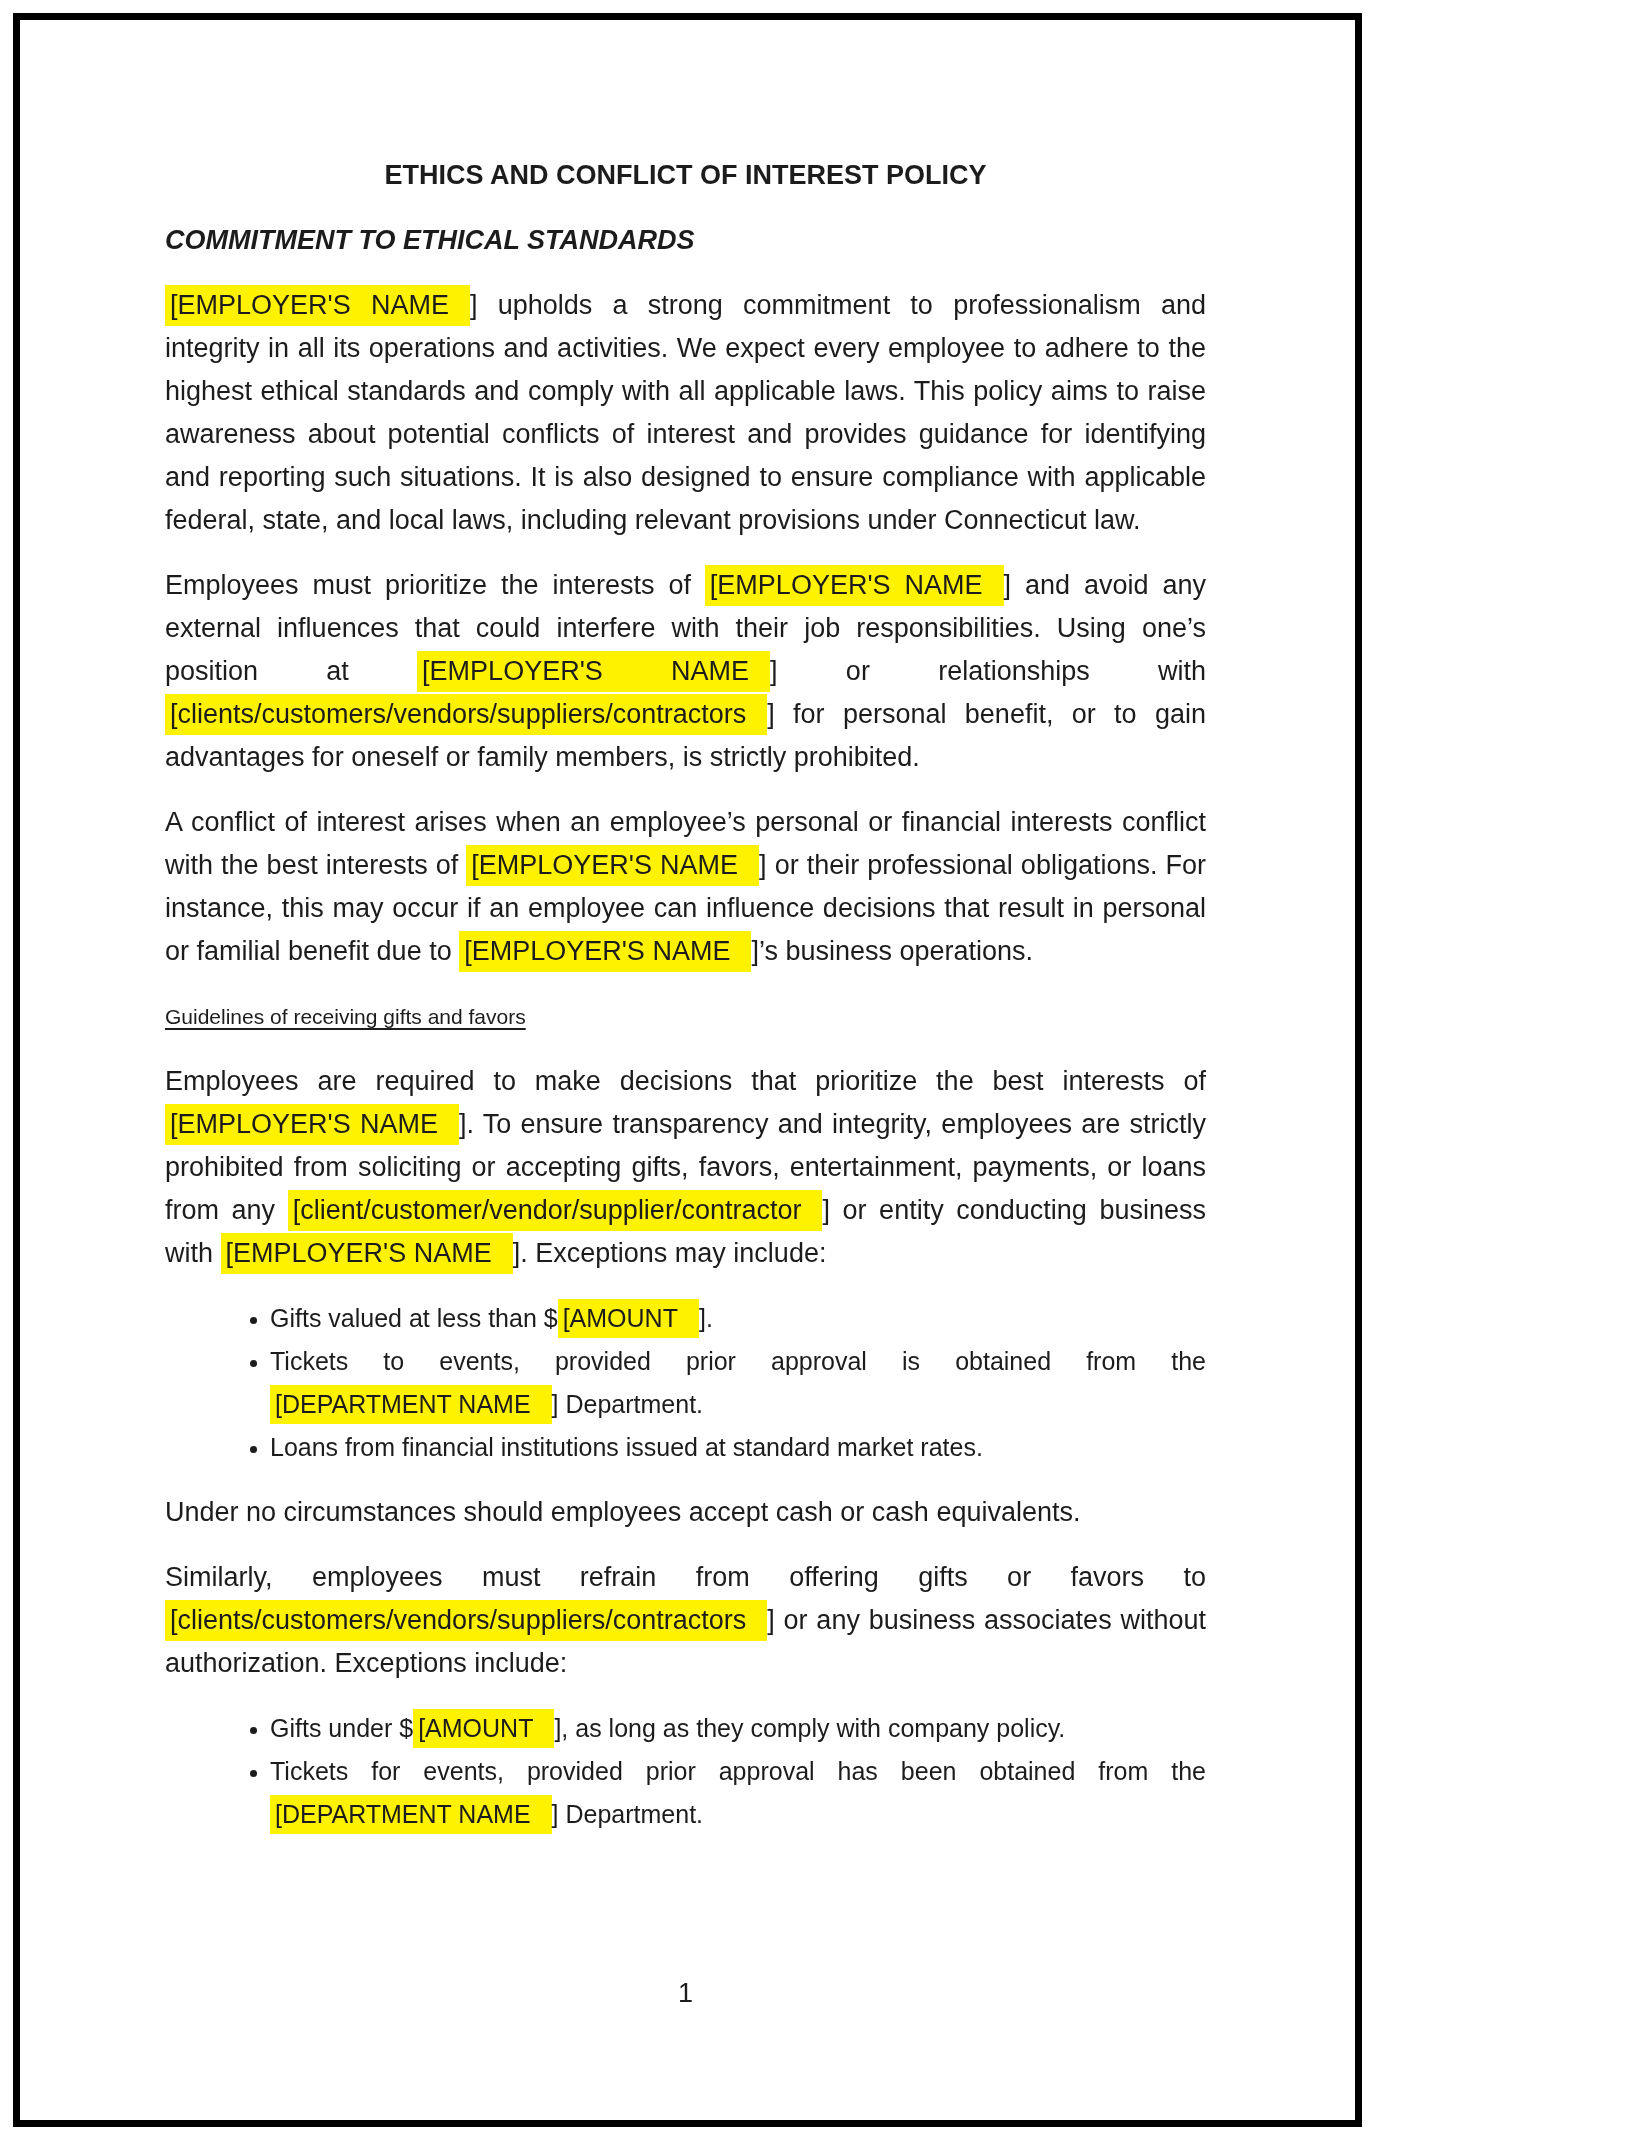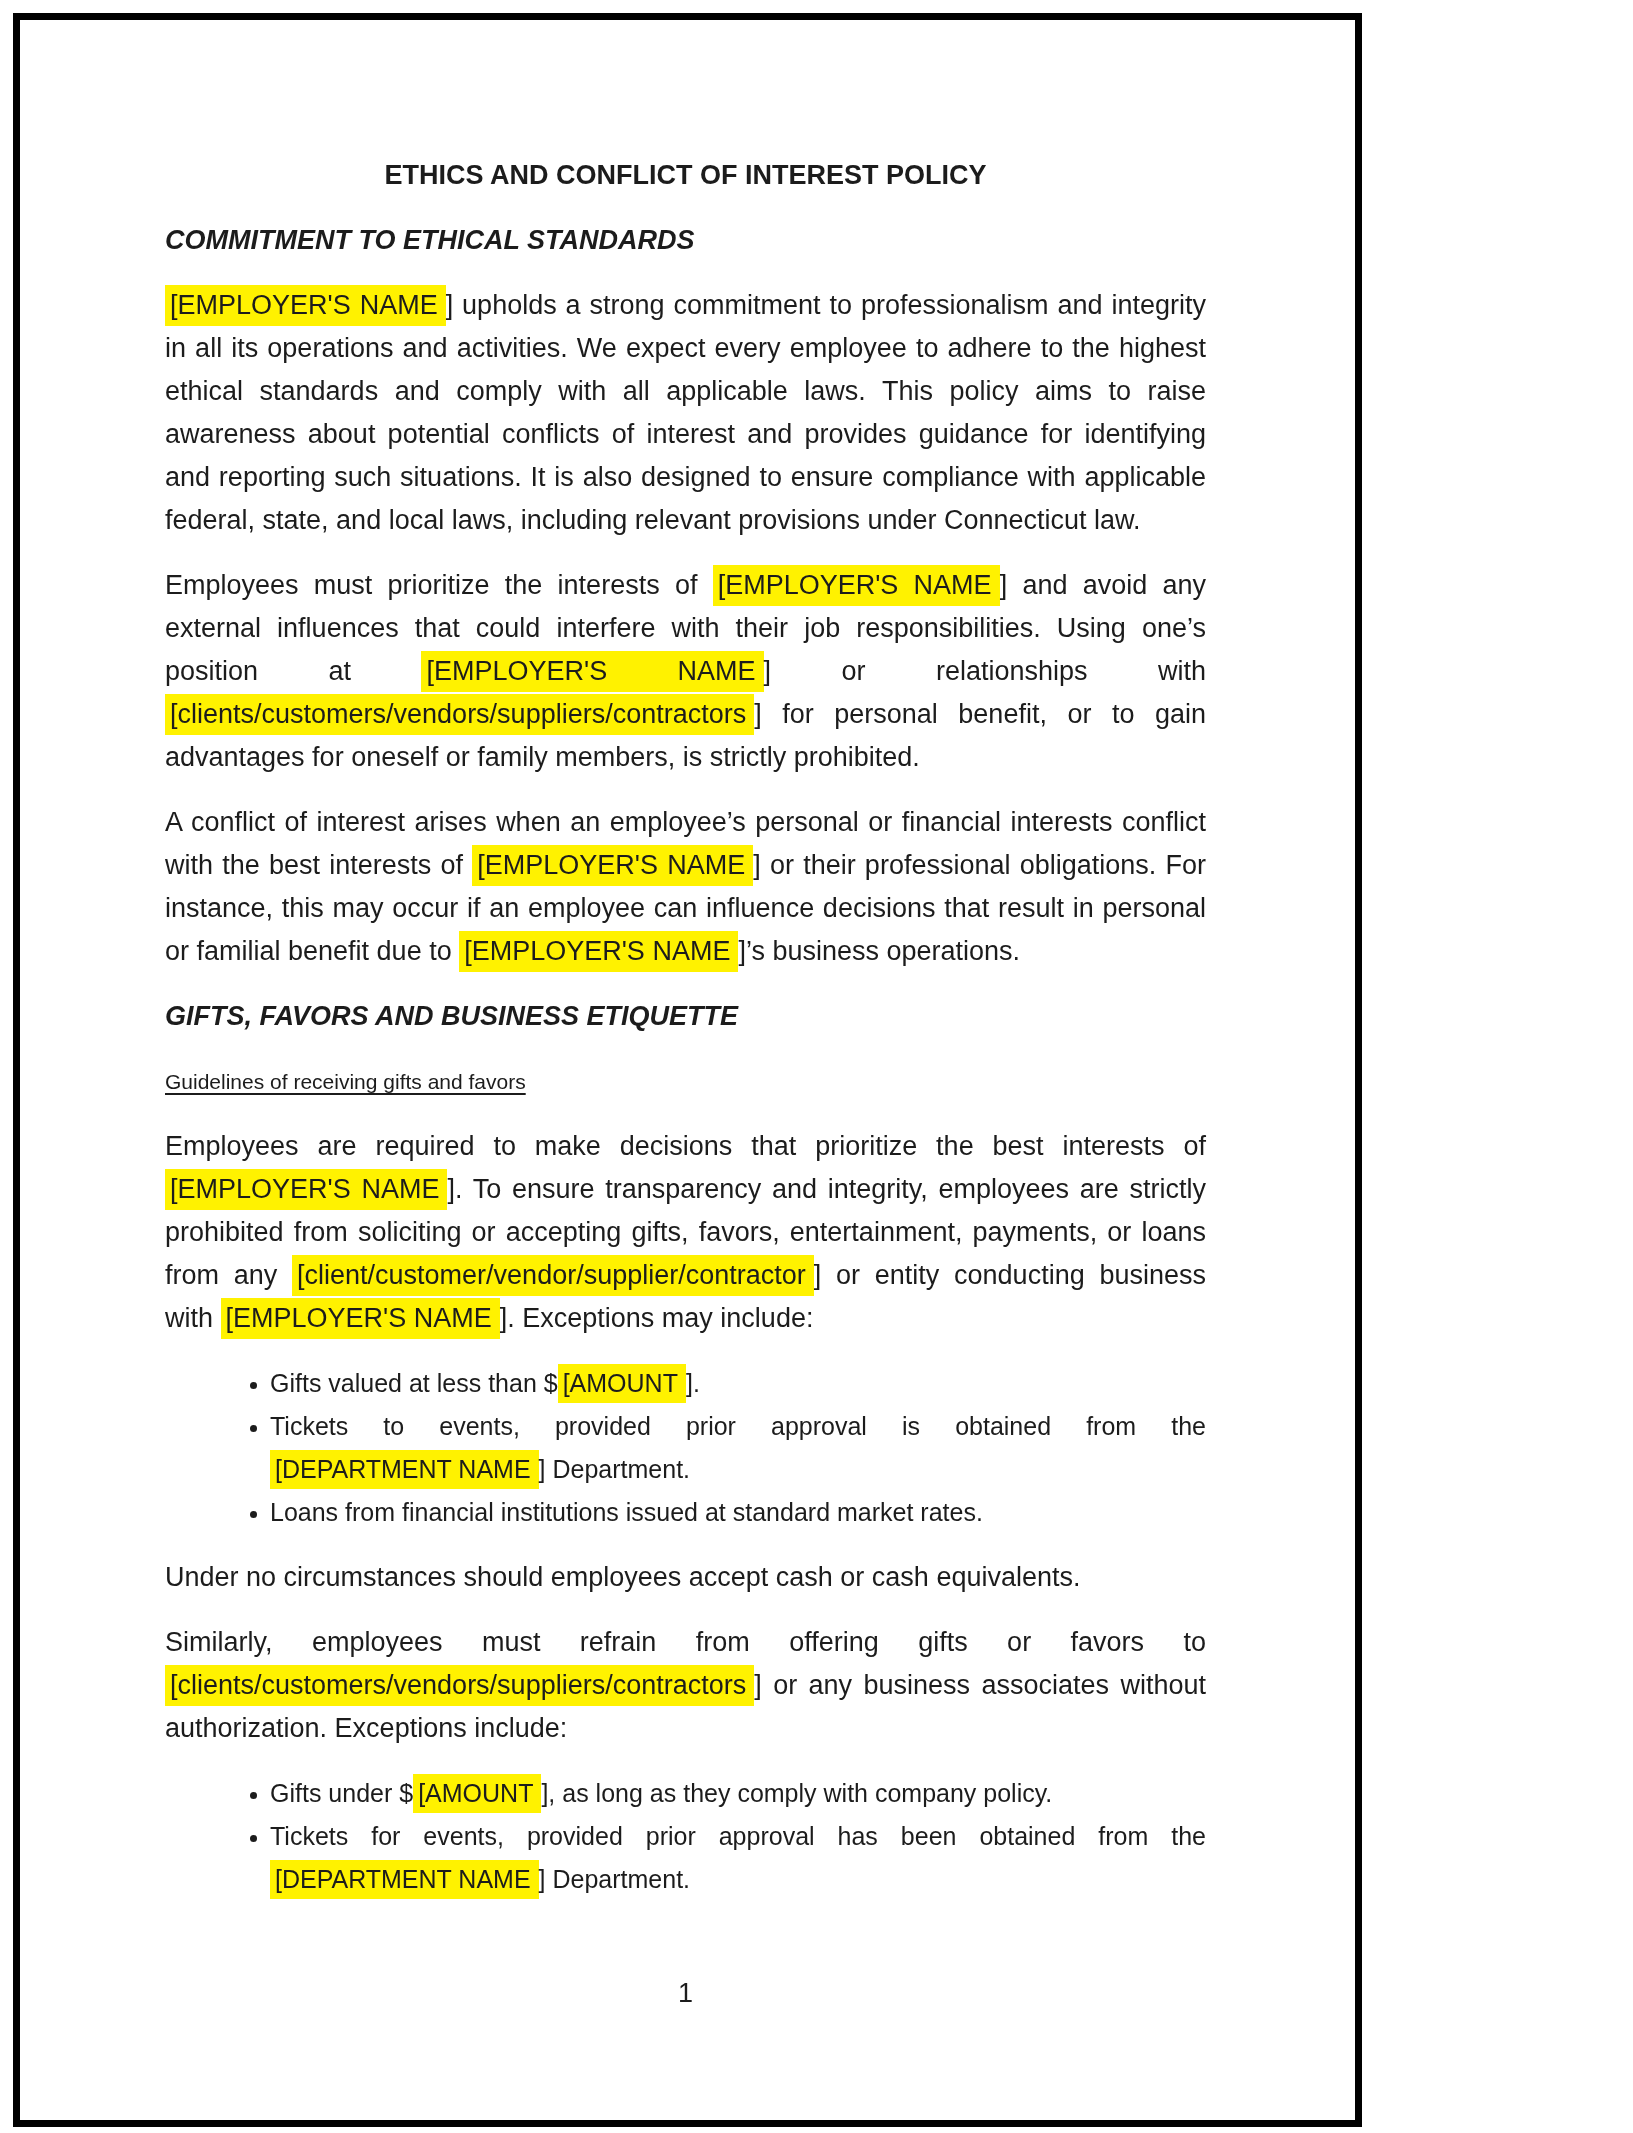--- a/index.html
+++ b/index.html
@@ -72,21 +72,21 @@
   }
   ul.bullets li::marker {
     font-size: 22px;
   }
   .ph {
     white-space: nowrap;
   }
   mark.hl {
     background: var(--highlight, #fff200);
     color: inherit;
-    padding: 5px 8px 6px 5px;
+    padding: 5px 21px 6px 5px;
   }
   .page-number {
     position: absolute;
     left: 0;
     right: 0;
     top: 1972px;
     text-align: center;
     font-size: 27px;
     line-height: 43px;
   }
@@ -102,21 +102,20 @@
 
     <h2 class="heading">COMMITMENT TO ETHICAL STANDARDS</h2>
 
     <p class="body"><span class="ph"><mark class="hl">[EMPLOYER'S NAME</mark>]</span> upholds a strong commitment to professionalism and integrity in all its operations and activities. We expect every employee to adhere to the highest ethical standards and comply with all applicable laws. This policy aims to raise awareness about potential conflicts of interest and provides guidance for identifying and reporting such situations. It is also designed to ensure compliance with applicable federal, state, and local laws, including relevant provisions under Connecticut law.</p>
 
     <p class="body">Employees must prioritize the interests of <span class="ph"><mark class="hl">[EMPLOYER'S NAME</mark>]</span> and avoid any external influences that could interfere with their job responsibilities. Using one’s position at <span class="ph"><mark class="hl">[EMPLOYER'S NAME</mark>]</span> or relationships with <span class="ph"><mark class="hl">[clients/customers/vendors/suppliers/contractors</mark>]</span> for personal benefit, or to gain advantages for oneself or family members, is strictly prohibited.</p>
 
     <p class="body">A conflict of interest arises when an employee’s personal or financial interests conflict with the best interests of <span class="ph"><mark class="hl">[EMPLOYER'S NAME</mark>]</span> or their professional obligations. For instance, this may occur if an employee can influence decisions that result in personal or familial benefit due to <span class="ph"><mark class="hl">[EMPLOYER'S NAME</mark>]’s</span> business operations.</p>
 
 
-    <h2 class="heading">GIFTS, FAVORS AND BUSINESS ETIQUETTE</h2>
 
     <h3 class="subheading">Guidelines of receiving gifts and favors</h3>
 
     <p class="body">Employees are required to make decisions that prioritize the best interests of <span class="ph"><mark class="hl">[EMPLOYER'S NAME</mark>].</span> To ensure transparency and integrity, employees are strictly prohibited from soliciting or accepting gifts, favors, entertainment, payments, or loans from any <span class="ph"><mark class="hl">[client/customer/vendor/supplier/contractor</mark>]</span> or entity conducting business with <span class="ph"><mark class="hl">[EMPLOYER'S NAME</mark>].</span> Exceptions may include:</p>
 
     <ul class="bullets">
       <li>Gifts valued at less than $<span class="ph"><mark class="hl">[AMOUNT</mark>].</span></li>
       <li>Tickets to events, provided prior approval is obtained from the <span class="ph"><mark class="hl">[DEPARTMENT NAME</mark>]</span> Department.</li>
       <li>Loans from financial institutions issued at standard market rates.</li>
     </ul>

